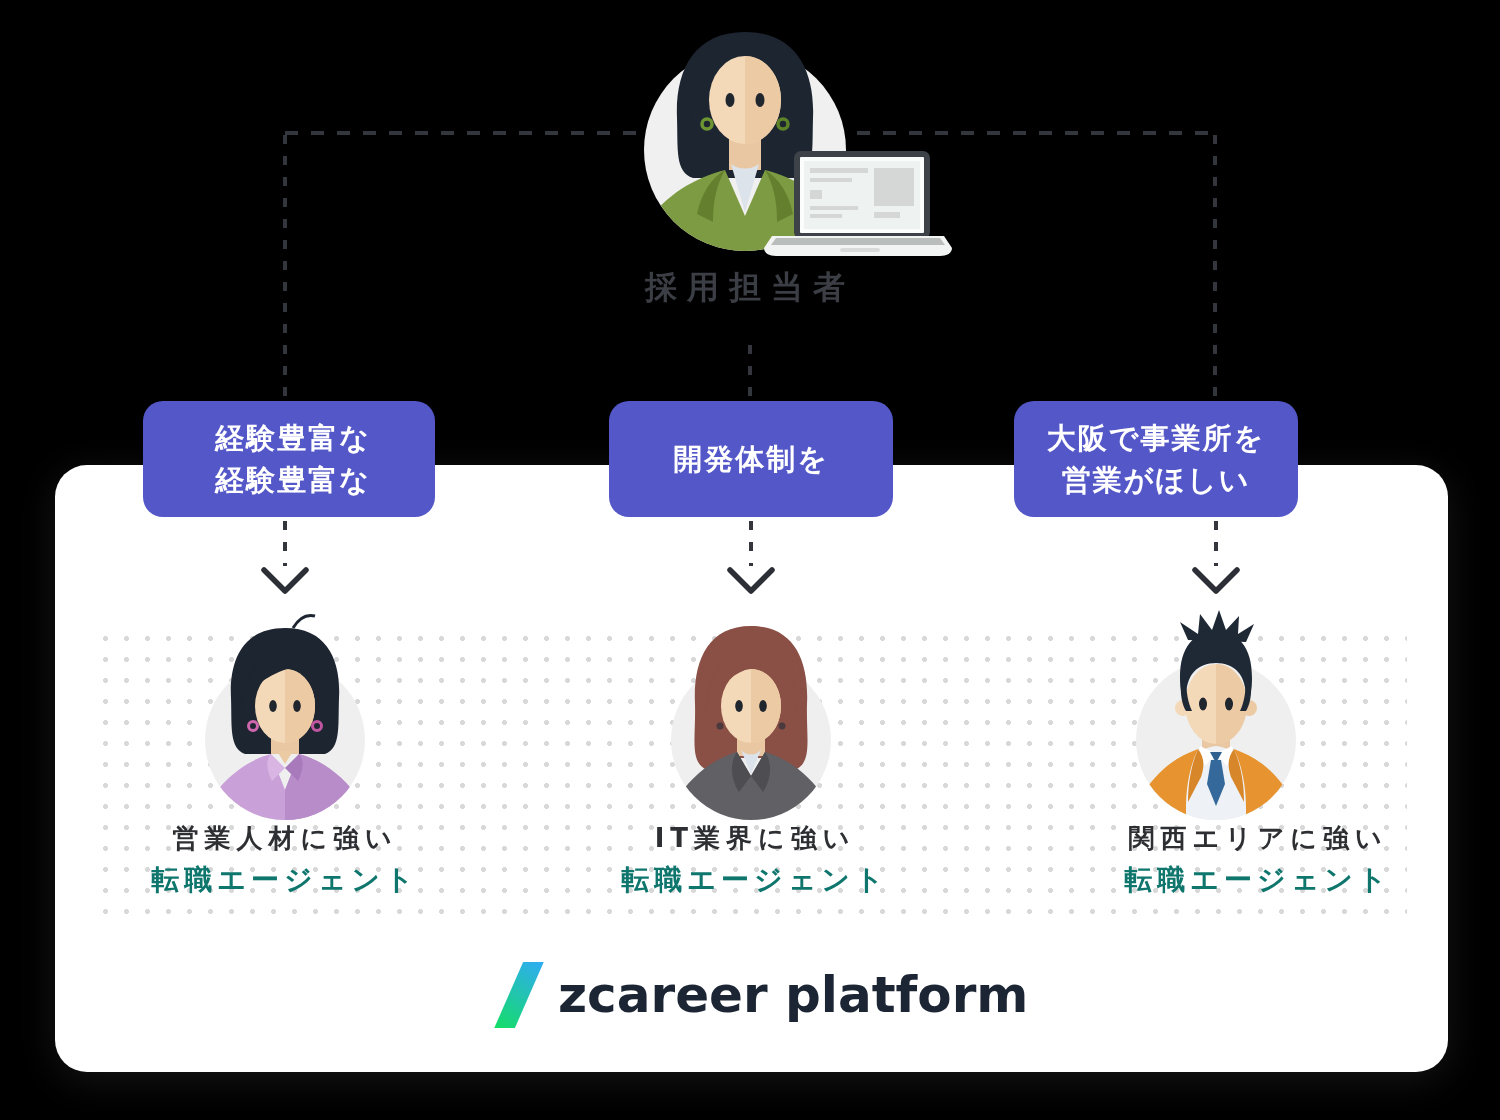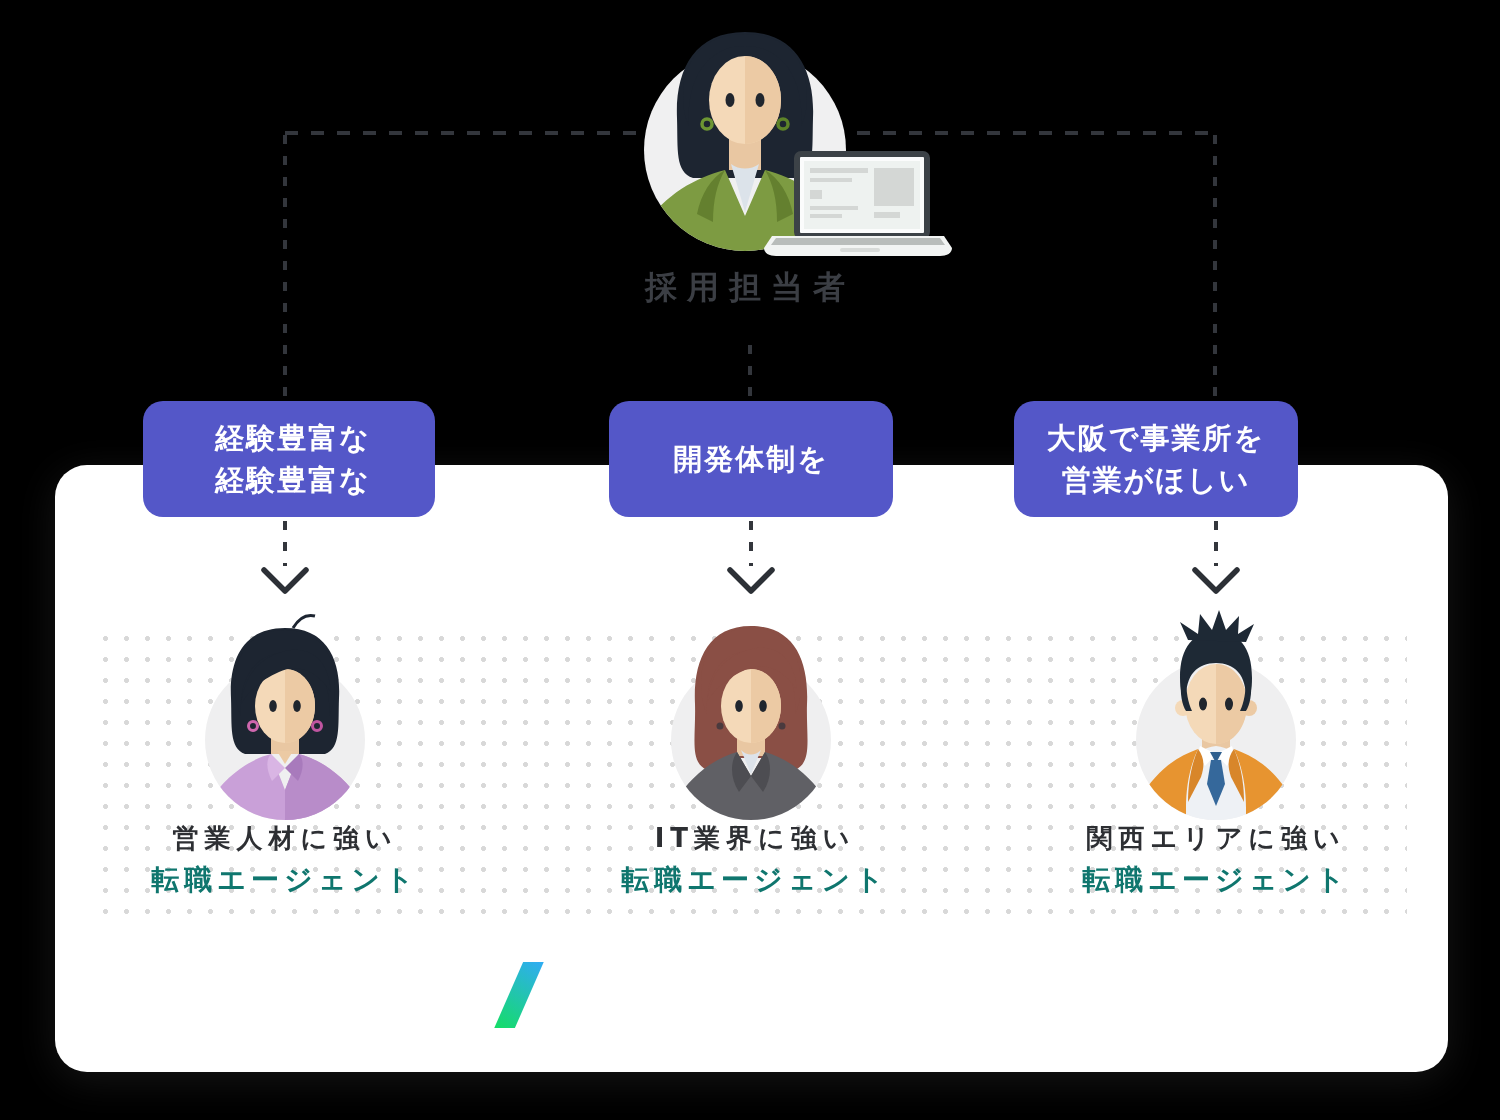--- a/index.html
+++ b/index.html
@@ -24,21 +24,21 @@
      display:flex;flex-direction:column;align-items:center;justify-content:center;
      color:#ffffff;font-size:29px;font-weight:700;letter-spacing:2px;line-height:42px;text-align:center;}
   #need-1{left:143px;padding-left:8px;} #need-2{left:609px;text-align:center;} #need-3{left:1014px;}
   
   .agent-svg{top:608px;width:180px;height:215px;z-index:2;}
   #agent-svg-1{left:195px;} #agent-svg-2{left:661px;} #agent-svg-3{left:1126px;}
   .agent-line1{top:816px;width:400px;text-align:center;z-index:2;
      font-size:26px;font-weight:700;letter-spacing:6px;color:#2d2f33;line-height:44px;}
   .agent-line2{top:860px;width:400px;text-align:center;z-index:2;
      font-size:28px;font-weight:700;letter-spacing:5px;color:#0f766e;line-height:40px;}
-  .agent-col-1{left:85px;} .agent-col-2{left:555px;} .agent-col-3{left:1016px;}
+  .agent-col-1{left:85px;} .agent-col-2{left:555px;} .agent-col-3{left:1058px;}
   
   #logo-slash{left:494px;top:962px;width:50px;height:66px;z-index:2;}
   #logo-text{left:558px;top:962px;height:66px;line-height:66px;z-index:2;
      font-size:50px;font-weight:700;color:#1c2534;letter-spacing:0px;}
 </style>
 </head>
 <body>
 
 <div id="canvas">
 
@@ -210,14 +210,15 @@
 
   <svg class="abs" id="logo-slash" viewBox="0 0 48 64">
     <defs>
       <linearGradient id="slashgrad" gradientUnits="userSpaceOnUse" x1="4" y1="64" x2="44" y2="0">
         <stop offset="0" stop-color="#15dc6a"></stop>
         <stop offset="1" stop-color="#2fadf1"></stop>
       </linearGradient>
     </defs>
     <polygon points="0,64 28,0 48,0 20,64" fill="url(#slashgrad)"></polygon>
   </svg>
+  <div class="abs" id="logo-text">zcareer platform</div>
 
 </div>
 
 </body></html>

